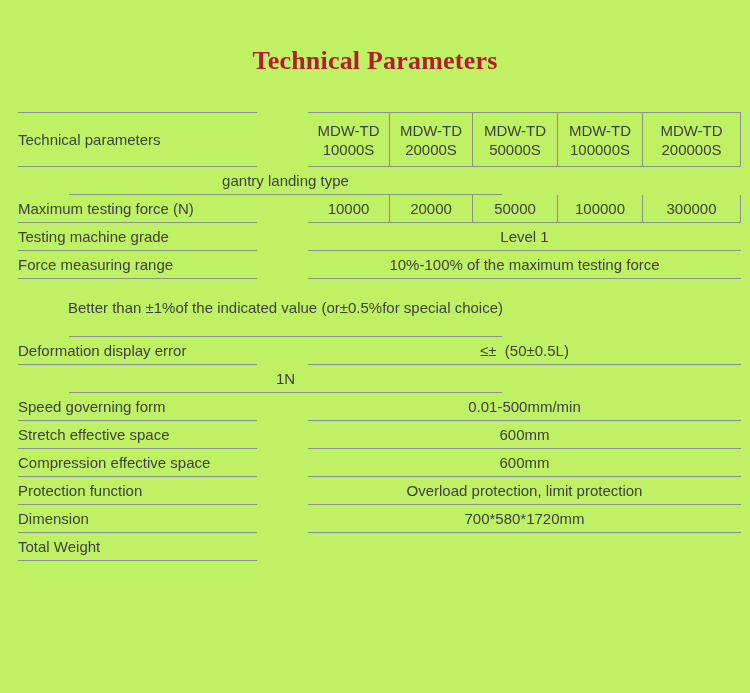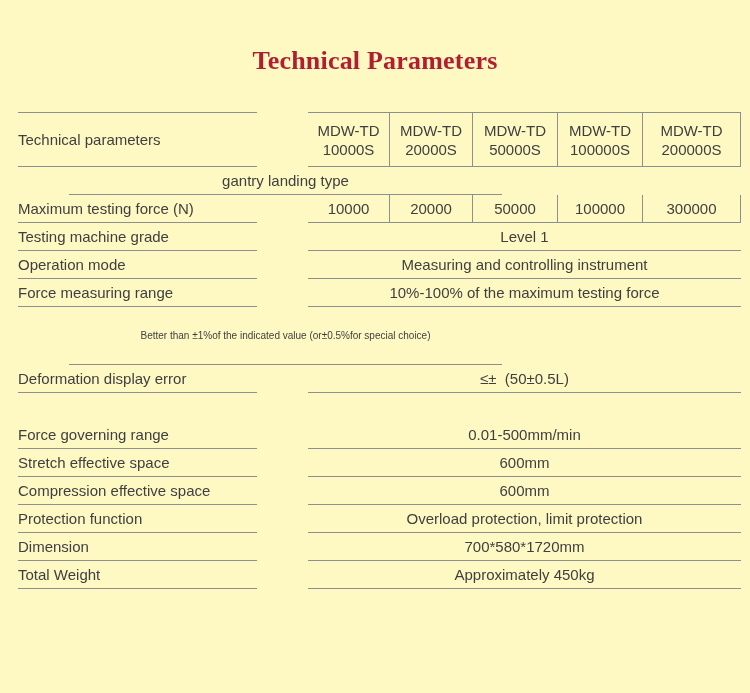--- a/index.html
+++ b/index.html
@@ -5,21 +5,21 @@
   :root {
     --accent: #b21e2e;
     --ink: #3f3f3f;
     --line: #8f8f8f;
   }
   html, body { margin: 0; padding: 0; background: #ffffff; }
   .page {
     position: relative;
     width: 750px;
     height: 693px;
-    background: #fef9c3;
+    background: #bef264;
     font-family: "Liberation Sans", sans-serif;
     color: var(--ink);
     overflow: hidden;
   }
   .title {
     margin: 0;
     padding-top: 46px;
     text-align: center;
     font-family: "Liberation Serif", serif;
     font-weight: bold;
@@ -69,21 +69,21 @@
     flex-direction: column;
     align-items: center;
     justify-content: center;
   }
   .c0 { width: 82px; }
   .c1 { width: 83px; }
   .c2 { width: 85px; }
   .c3 { width: 85px; }
   .c4 { width: 98px; }
   .model-line { display: block; }
-  .nowrap { white-space: nowrap; font-size: 10px; }
+  .nowrap { white-space: nowrap; font-size: 15px; }
 </style>
 </head>
 <body>
 
 <div class="page">
 
   <h1 class="title">Technical Parameters</h1>
 
   <div class="spec-table">
 
@@ -130,50 +130,46 @@
         <div class="fcol c4">300000</div>
       </div>
     </div>
 
     <div class="trow h-row">
       <div class="lcell bb">Testing machine grade</div>
       <div class="gapc"></div>
       <div class="vwrap bb">Level 1</div>
     </div>
 
-    <div class="trow h-row">
-      <div class="lcell bb">Operation mode</div>
-      <div class="gapc"></div>
-      <div class="vwrap bb">Measuring and controlling instrument</div>
-    </div>
 
     <div class="trow h-row">
       <div class="lcell bb">Force measuring range</div>
       <div class="gapc"></div>
       <div class="vwrap bb">10%-100% of the maximum testing force</div>
     </div>
 
     <div class="trow h-tall">
       <div class="gapc"></div>
       <div class="vwrap bb nowrap">Better than ±1%of the indicated value (or±0.5%for special choice)</div>
     </div>
 
     <div class="trow h-row">
       <div class="lcell bb">Deformation display error</div>
       <div class="gapc"></div>
       <div class="vwrap bb">≤±&nbsp;&nbsp;(50±0.5L)</div>
     </div>
 
     <div class="trow h-row">
       <div class="gapc"></div>
-    </div>
-
-
-    <div class="trow h-row">
-      <div class="lcell bb">Force governing range</div>
+      <div class="vwrap bb">1N</div>
+    </div>
+
+
+    <div class="trow h-row">
+      <div class="lcell bb">Speed governing form</div>
       <div class="gapc"></div>
       <div class="vwrap bb">0.01-500mm/min</div>
     </div>
 
     <div class="trow h-row">
       <div class="lcell bb">Stretch effective space</div>
       <div class="gapc"></div>
       <div class="vwrap bb">600mm</div>
     </div>
 
@@ -192,17 +188,16 @@
 
     <div class="trow h-row">
       <div class="lcell bb">Dimension</div>
       <div class="gapc"></div>
       <div class="vwrap bb">700*580*1720mm</div>
     </div>
 
     <div class="trow h-row">
       <div class="lcell bb">Total Weight</div>
       <div class="gapc"></div>
-      <div class="vwrap bb">Approximately 450kg</div>
     </div>
 
   </div>
 </div>
 
 </body></html>

